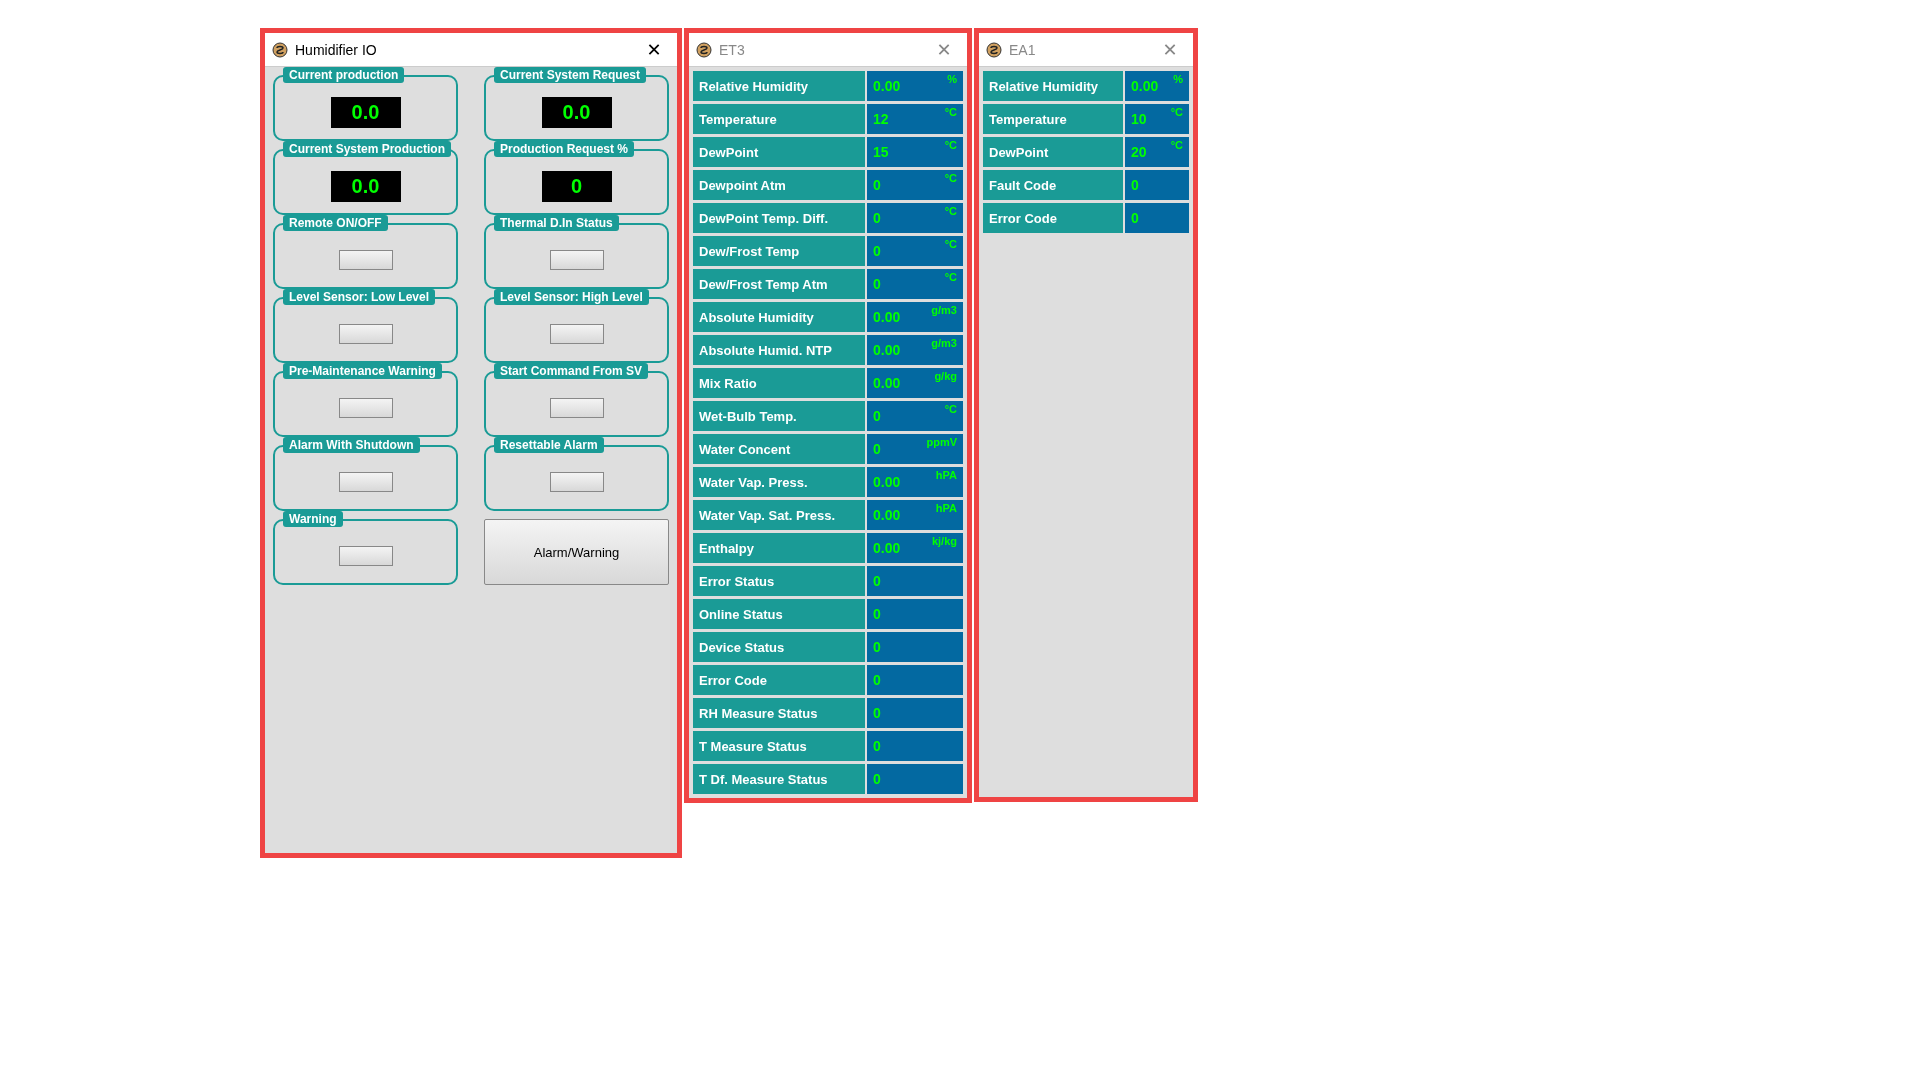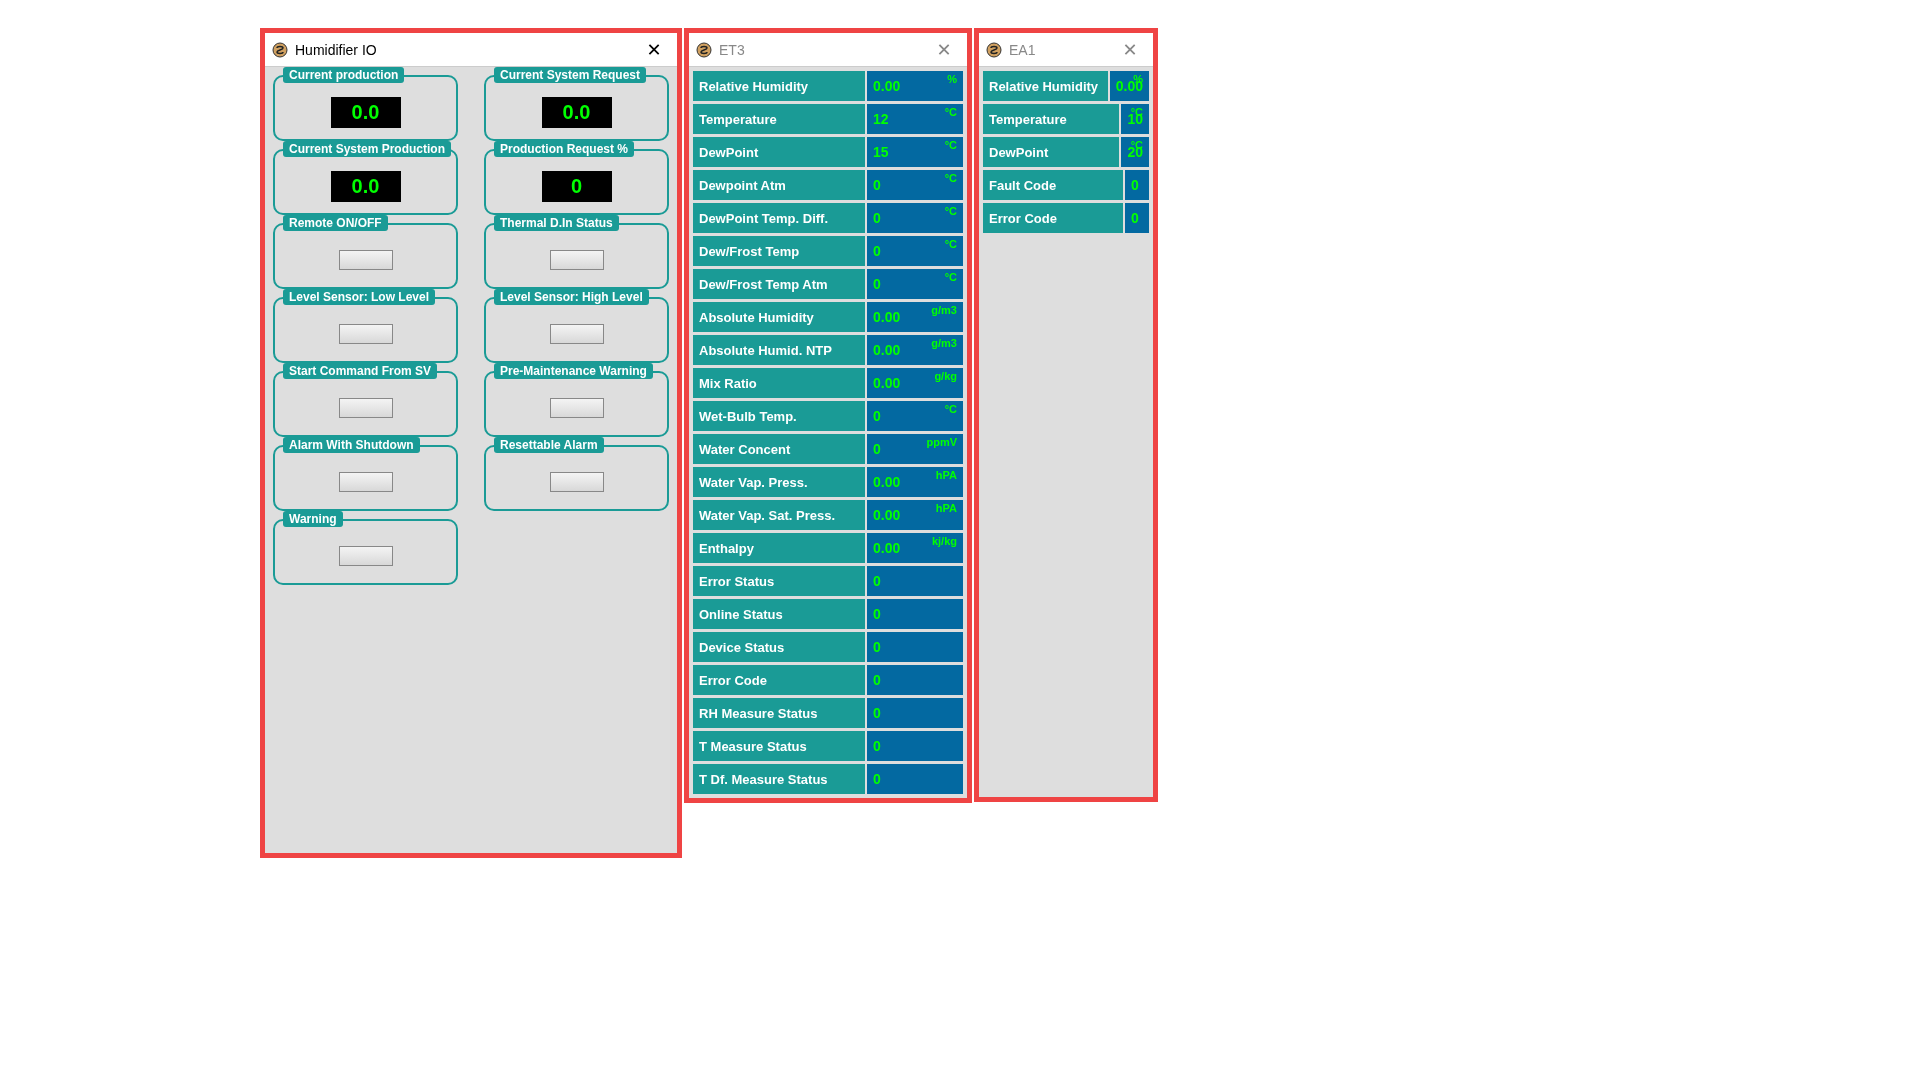--- a/index.html
+++ b/index.html
@@ -142,21 +142,21 @@
 .datarow .unit {
   position: absolute;
   right: 6px;
   top: 2px;
   color: #00ff00;
   font-size: 11px;
   font-weight: 600;
 }
 .win-et3 { width: 288px; }
 .win-et3 .lbl { width: 172px; }
-.win-ea1 { width: 184px; }
+.win-ea1 { width: 224px; }
 .win-ea1 .lbl { width: 140px; }
 .ea1-spacer { height: 560px; }
 </style>
 </head>
 <body>
 
 <div class="workspace">
 
   <div class="window">
     <div class="titlebar">
@@ -201,40 +201,43 @@
       <div class="tile">
         <span class="legend">Level Sensor: Low Level</span>
         <span class="toggle-slot"></span>
       </div>
       <div class="tile">
         <span class="legend">Level Sensor: High Level</span>
         <span class="toggle-slot"></span>
       </div>
 
       <div class="tile">
+        <span class="legend">Pre-Maintenance Warning</span>
+        <span class="toggle-slot"></span>
+      </div>
+      <div class="tile">
         <span class="legend">Start Command From SV</span>
         <span class="toggle-slot"></span>
       </div>
-      <div class="tile">
-        <span class="legend">Pre-Maintenance Warning</span>
-        <span class="toggle-slot"></span>
-      </div>
 
       <div class="tile">
         <span class="legend">Alarm With Shutdown</span>
         <span class="toggle-slot"></span>
       </div>
       <div class="tile">
         <span class="legend">Resettable Alarm</span>
         <span class="toggle-slot"></span>
       </div>
 
       <div class="tile">
         <span class="legend">Warning</span>
         <span class="toggle-slot"></span>
+      </div>
+      <div class="big-button">
+        <span>Alarm/Warning</span>
       </div>
 
     </div>
     <div class="hum-bottom"></div>
   </div>
 
   <div class="window win-et3">
     <div class="titlebar inactive">
       <span class="app-icon">
         <svg viewBox="0 0 16 16" width="16" height="16">

